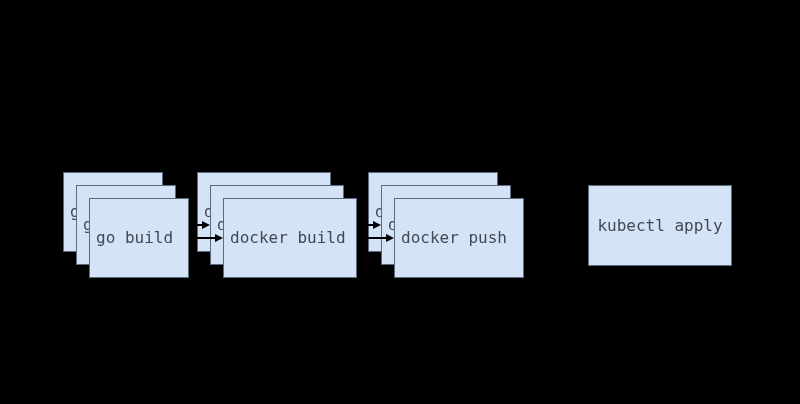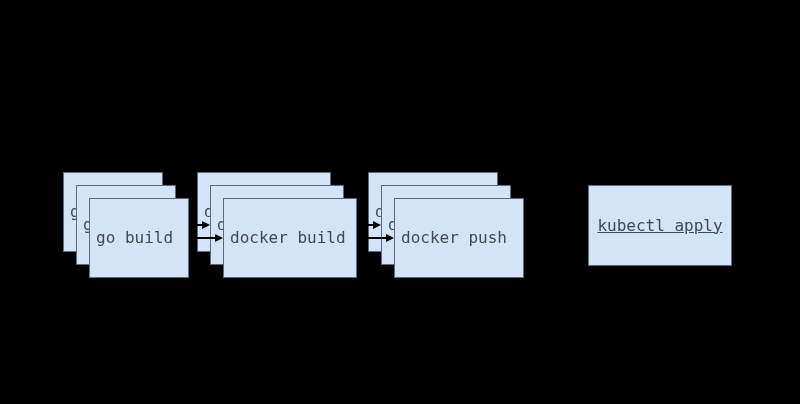--- a/index.html
+++ b/index.html
@@ -35,21 +35,21 @@
   .b2{width:134px;height:80px;}
   .b2a{left:197px;top:172px;z-index:10;}
   .b2b{left:210px;top:185px;z-index:20;}
   .b2c{left:223px;top:198px;z-index:30;}
   
   .b3{width:130px;height:80px;}
   .b3a{left:368px;top:172px;z-index:10;}
   .b3b{left:381px;top:185px;z-index:20;}
   .b3c{left:394px;top:198px;z-index:30;}
   
-  .b4{width:144px;height:81px;left:588px;top:185px;z-index:10;text-decoration:underline;}
+  .b4{width:144px;height:81px;left:588px;top:185px;z-index:10;}
   
   .arrow{position:absolute;height:8px;}
   .arrow .shaft{
     position:absolute;left:0;top:3px;height:2px;right:7px;
     background:var(--arrow);
   }
   .arrow .head{
     position:absolute;right:0;top:0;width:0;height:0;
     border-top:4px solid transparent;
     border-bottom:4px solid transparent;

